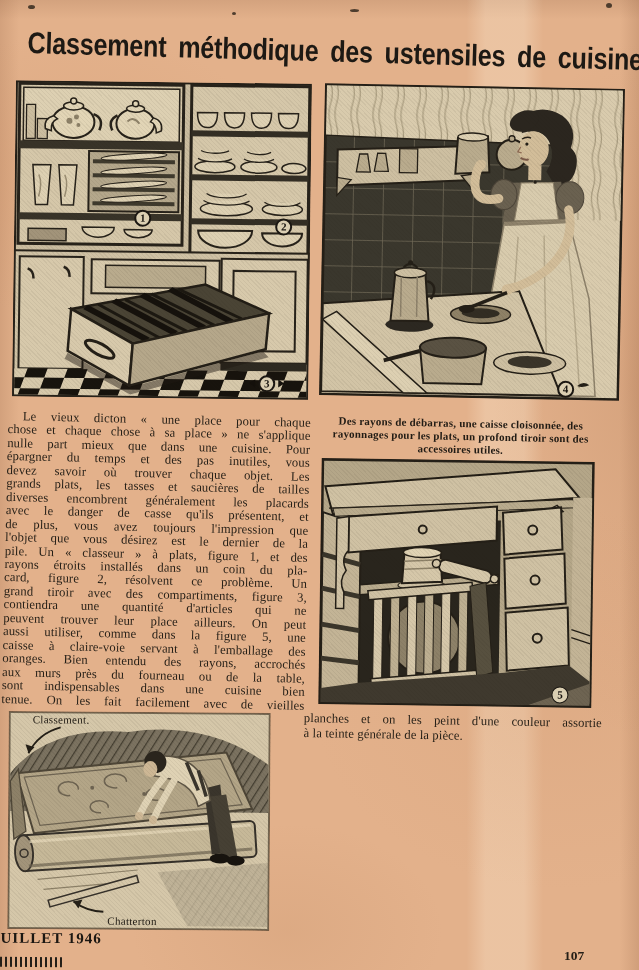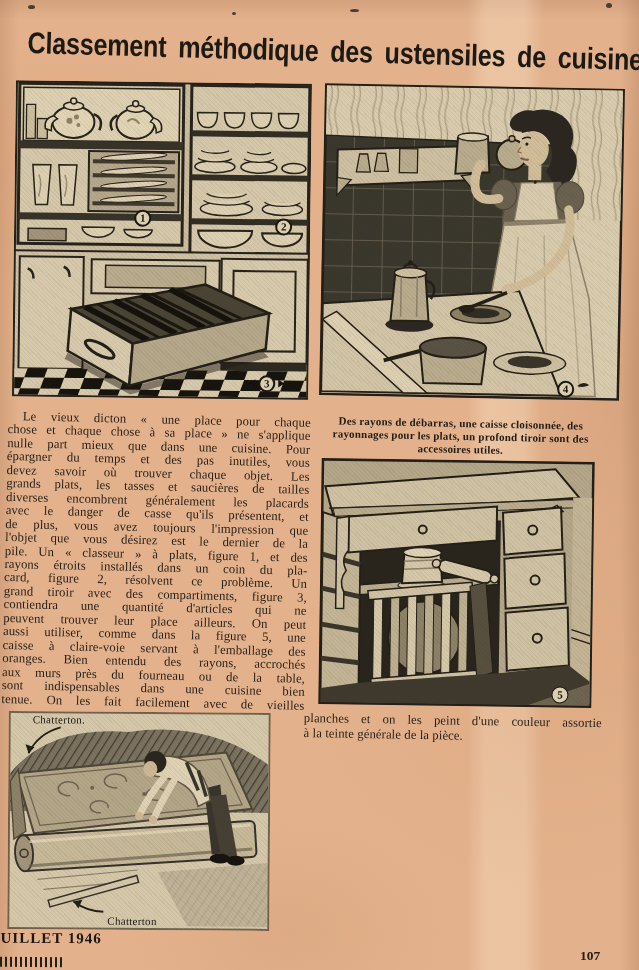--- a/index.html
+++ b/index.html
@@ -58,21 +58,21 @@
   .cont-col .tline{text-align:justify; text-align-last:justify;}
   .cont-col .tline:last-child{text-align-last:left;}
   .chat-label{
     position:absolute; font-size:11px; font-weight:400; color:#1f1a13;
     font-family:"Liberation Serif", serif; letter-spacing:.3px;
   }
   .footer-issue{
     left:-8px; top:930px; font-weight:700; font-size:15px; letter-spacing:1px; color:#1c1712;
     transform:rotate(.3deg);
   }
-  .page-number{left:580px; top:948px; font-weight:700; font-size:13.5px; color:#241e16;}
+  .page-number{left:564px; top:948px; font-weight:700; font-size:13.5px; color:#241e16;}
   .stripes{
     left:0; top:957px; width:62px; height:10px; transform:rotate(.6deg);
     background:repeating-linear-gradient(90deg,#241f18 0 2px, transparent 2px 5px);
   }
   .speck{position:absolute; background:#2a2218; border-radius:50%; opacity:.8;}
 </style>
 </head>
 <body>
 
 <div class="page">
@@ -426,21 +426,21 @@
         <circle cx="145" cy="108" r="4" fill="#cdb795"></circle>
       </g>
       <g>
         <path d="M52,16 Q30,22 20,42" fill="none" stroke="#241f17" stroke-width="1.8"></path>
         <polygon points="20,42 17,33 26,36" fill="#241f17"></polygon>
         <path d="M96,200 Q80,200 66,190" fill="none" stroke="#241f17" stroke-width="1.8"></path>
         <polygon points="66,190 75,188 71,197" fill="#241f17"></polygon>
       </g>
     </svg>
     <div class="ht"></div>
-    <div class="chat-label" style="left:24px;top:2px;">Chatterton.</div>
+    <div class="chat-label" style="left:24px;top:2px;">Classement.</div>
     <div class="chat-label" style="left:100px;top:194px;margin-top:9px;">Chatterton</div>
   </div>
 
   <div class="abs footer-issue">JUILLET 1946</div>
   <div class="abs page-number">107</div>
   <div class="abs stripes"></div>
 
 </div>
 
 </body></html>

